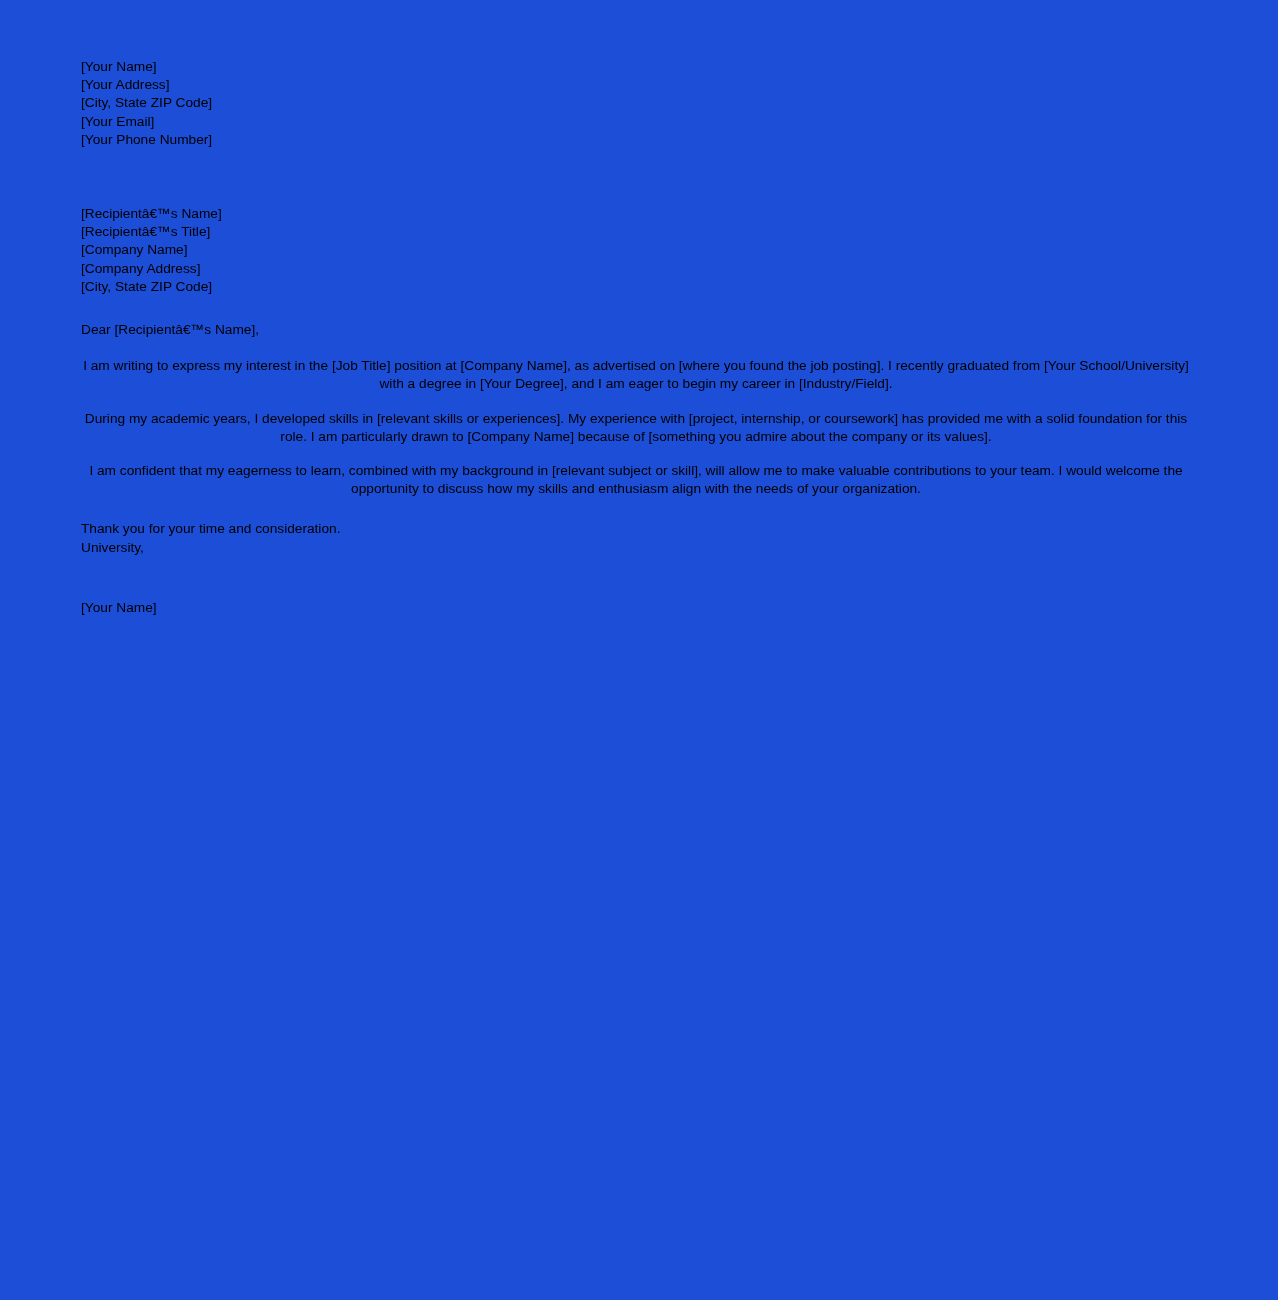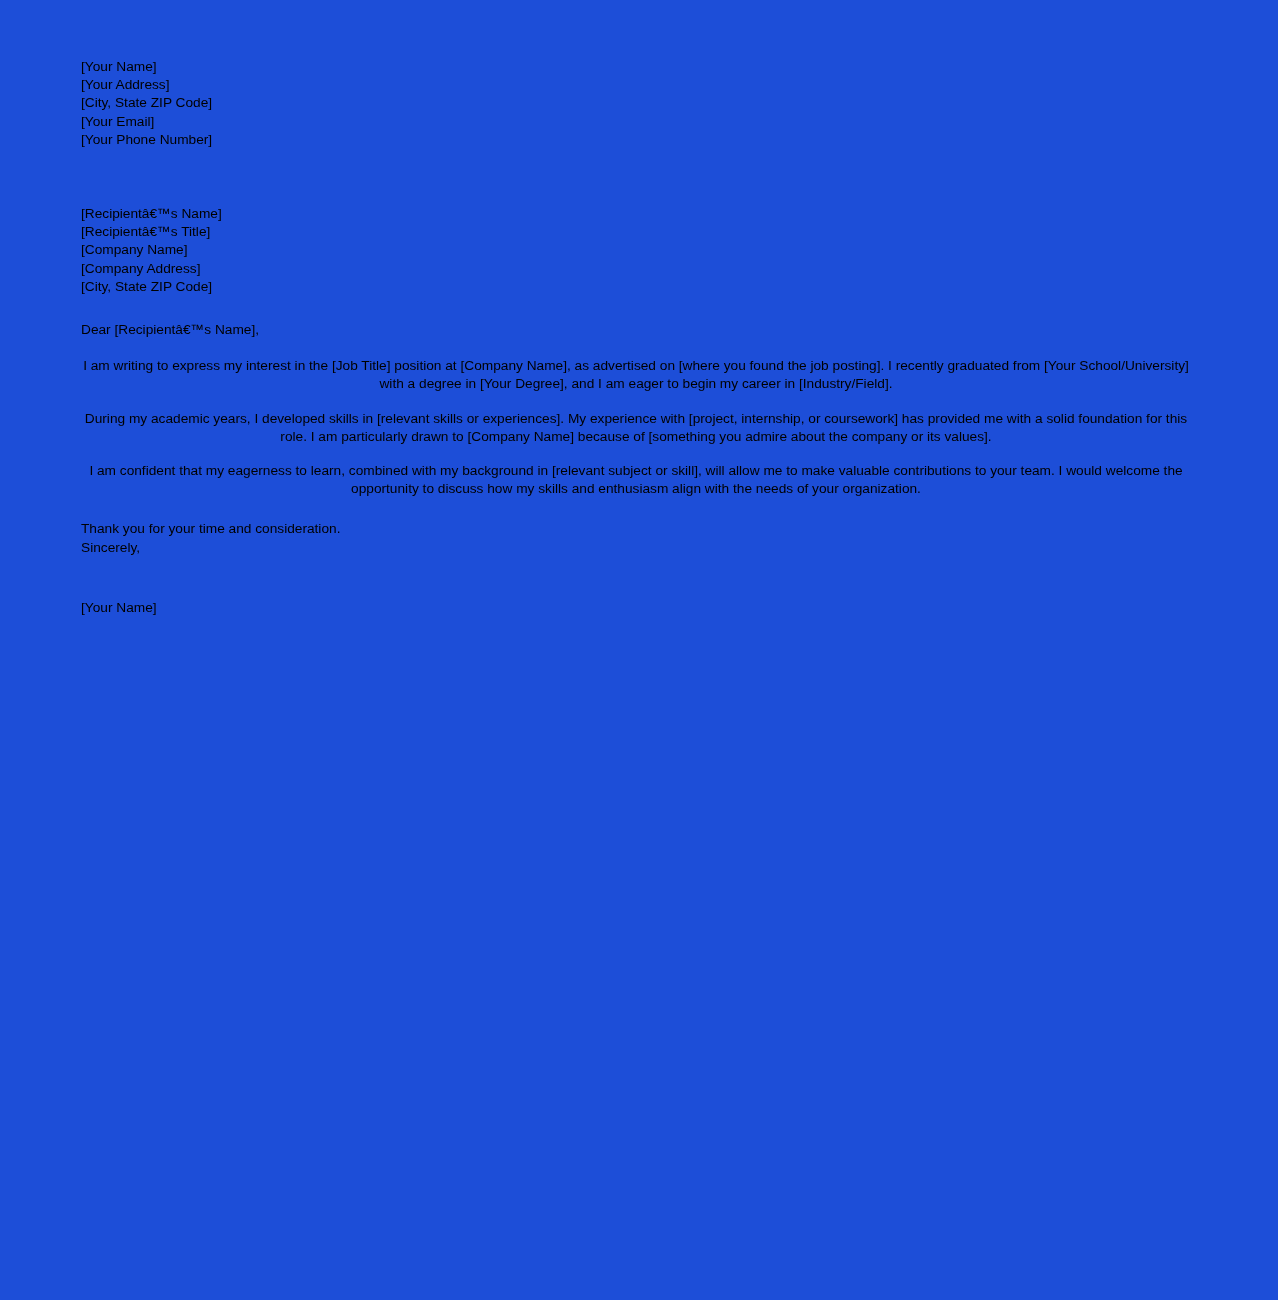--- a/index.html
+++ b/index.html
@@ -79,20 +79,20 @@
 
     <div class="para">During my academic years, I developed skills in [relevant skills or experiences]. My experience with [project, internship, or coursework] has provided me with a solid foundation for this role. I am particularly drawn to [Company Name] because of [something you admire about the company or its values].</div>
 
     <div class="gap-para"></div>
 
     <div class="para">I am confident that my eagerness to learn, combined with my background in [relevant subject or skill], will allow me to make valuable contributions to your team. I would welcome the opportunity to discuss how my skills and enthusiasm align with the needs of your organization.</div>
 
     <div class="gap-closing"></div>
 
     <div class="block">Thank you for your time and consideration.
-Sincerely,</div>
+University,</div>
 
     <div class="gap-signature"></div>
 
     <div class="block">[Your Name]</div>
 
   </div>
 </div>
 
 </body></html>

